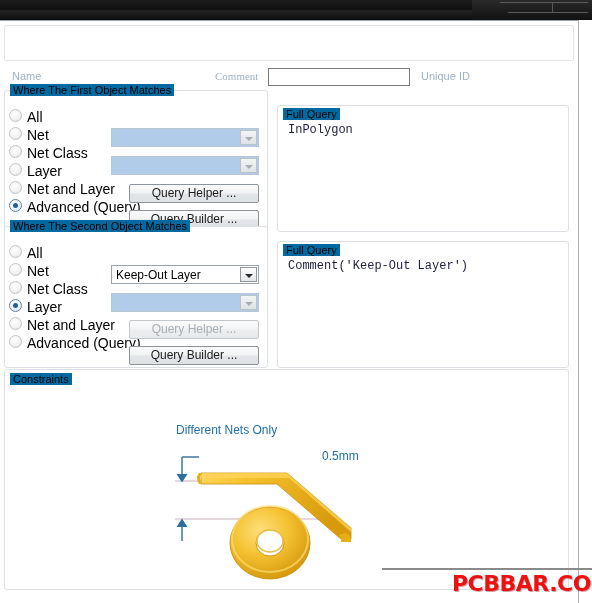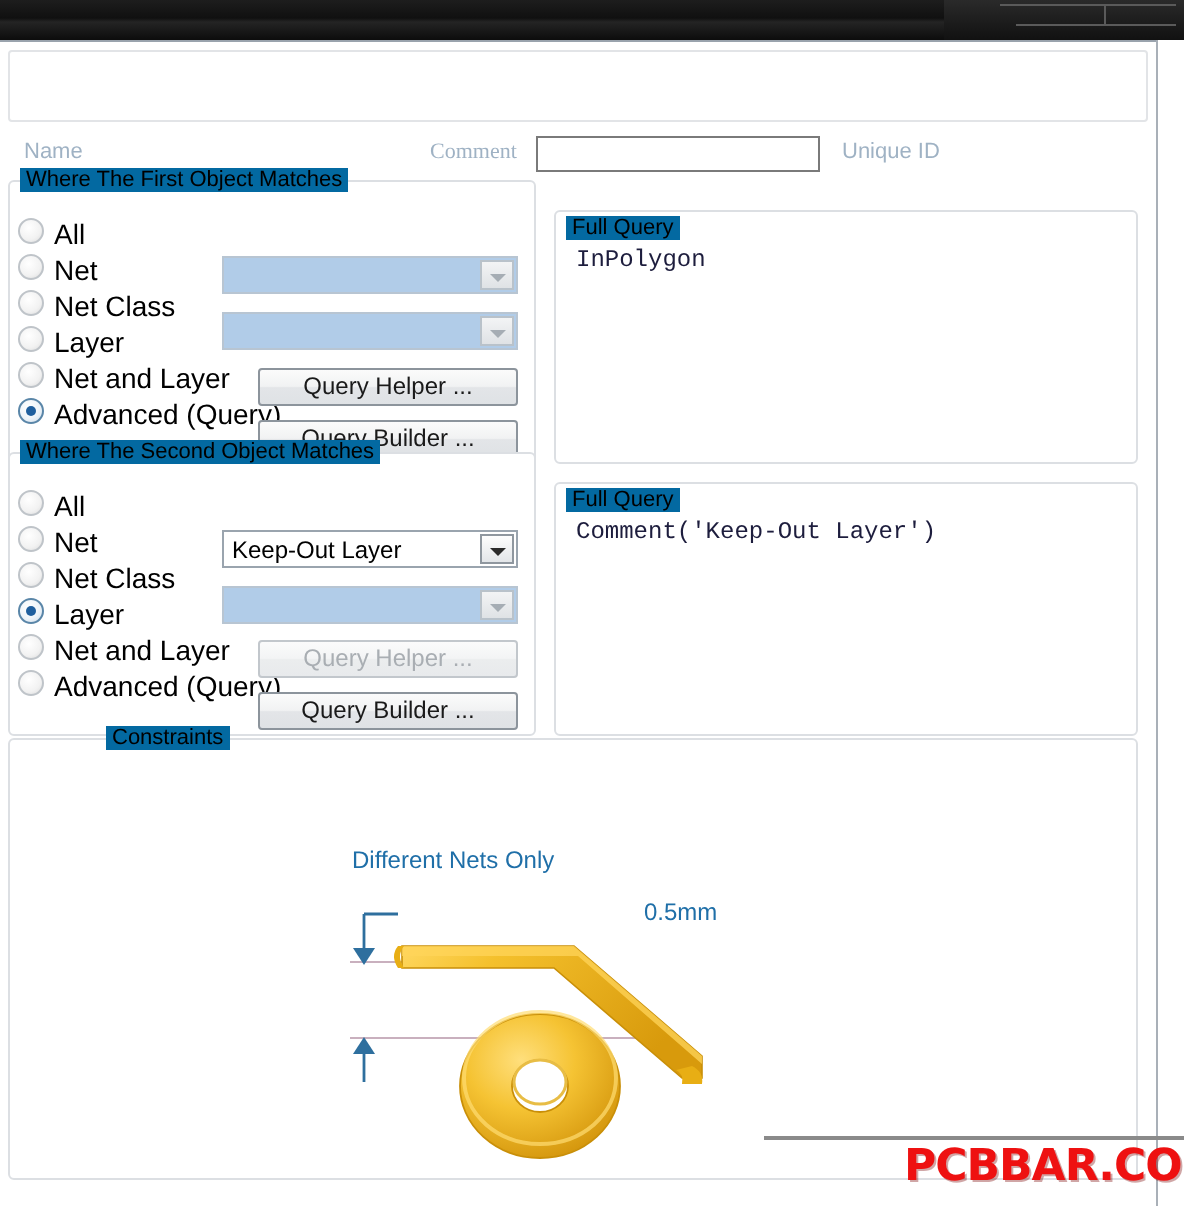--- a/index.html
+++ b/index.html
@@ -225,21 +225,21 @@
   </div>
 
   <div class="pbtn disabled" style="left:129px;top:299px;width:130px;">Query Helper ...</div>
   <div class="pbtn" style="left:129px;top:325px;width:130px;">Query Builder ...</div>
 
   <div class="gbox" style="left:277px;top:220px;width:290px;height:125px;"></div>
   <span class="glabel" style="left:283px;top:223px;">Full Query</span>
   <div class="qtext" style="left:288px;top:238px;">Comment('Keep-Out Layer')</div>
 
   <div class="gbox" style="left:4px;top:348px;width:563px;height:219px;"></div>
-  <span class="glabel" style="left:10px;top:342px;margin-left:43px;">Constraints</span>
+  <span class="glabel" style="left:10px;top:352px;">Constraints</span>
 
   <svg id="diagram" style="left:0;top:330px;height:260px;" viewBox="0 0 592 260">
     <defs>
       <linearGradient id="gold" x1="0" y1="0" x2="0" y2="1">
         <stop offset="0%" stop-color="#ffd760"></stop>
         <stop offset="22%" stop-color="#f6c430"></stop>
         <stop offset="60%" stop-color="#efb21c"></stop>
         <stop offset="100%" stop-color="#d89a0c"></stop>
       </linearGradient>
       <linearGradient id="goldDiag" x1="0" y1="0" x2="1" y2="0.4">

